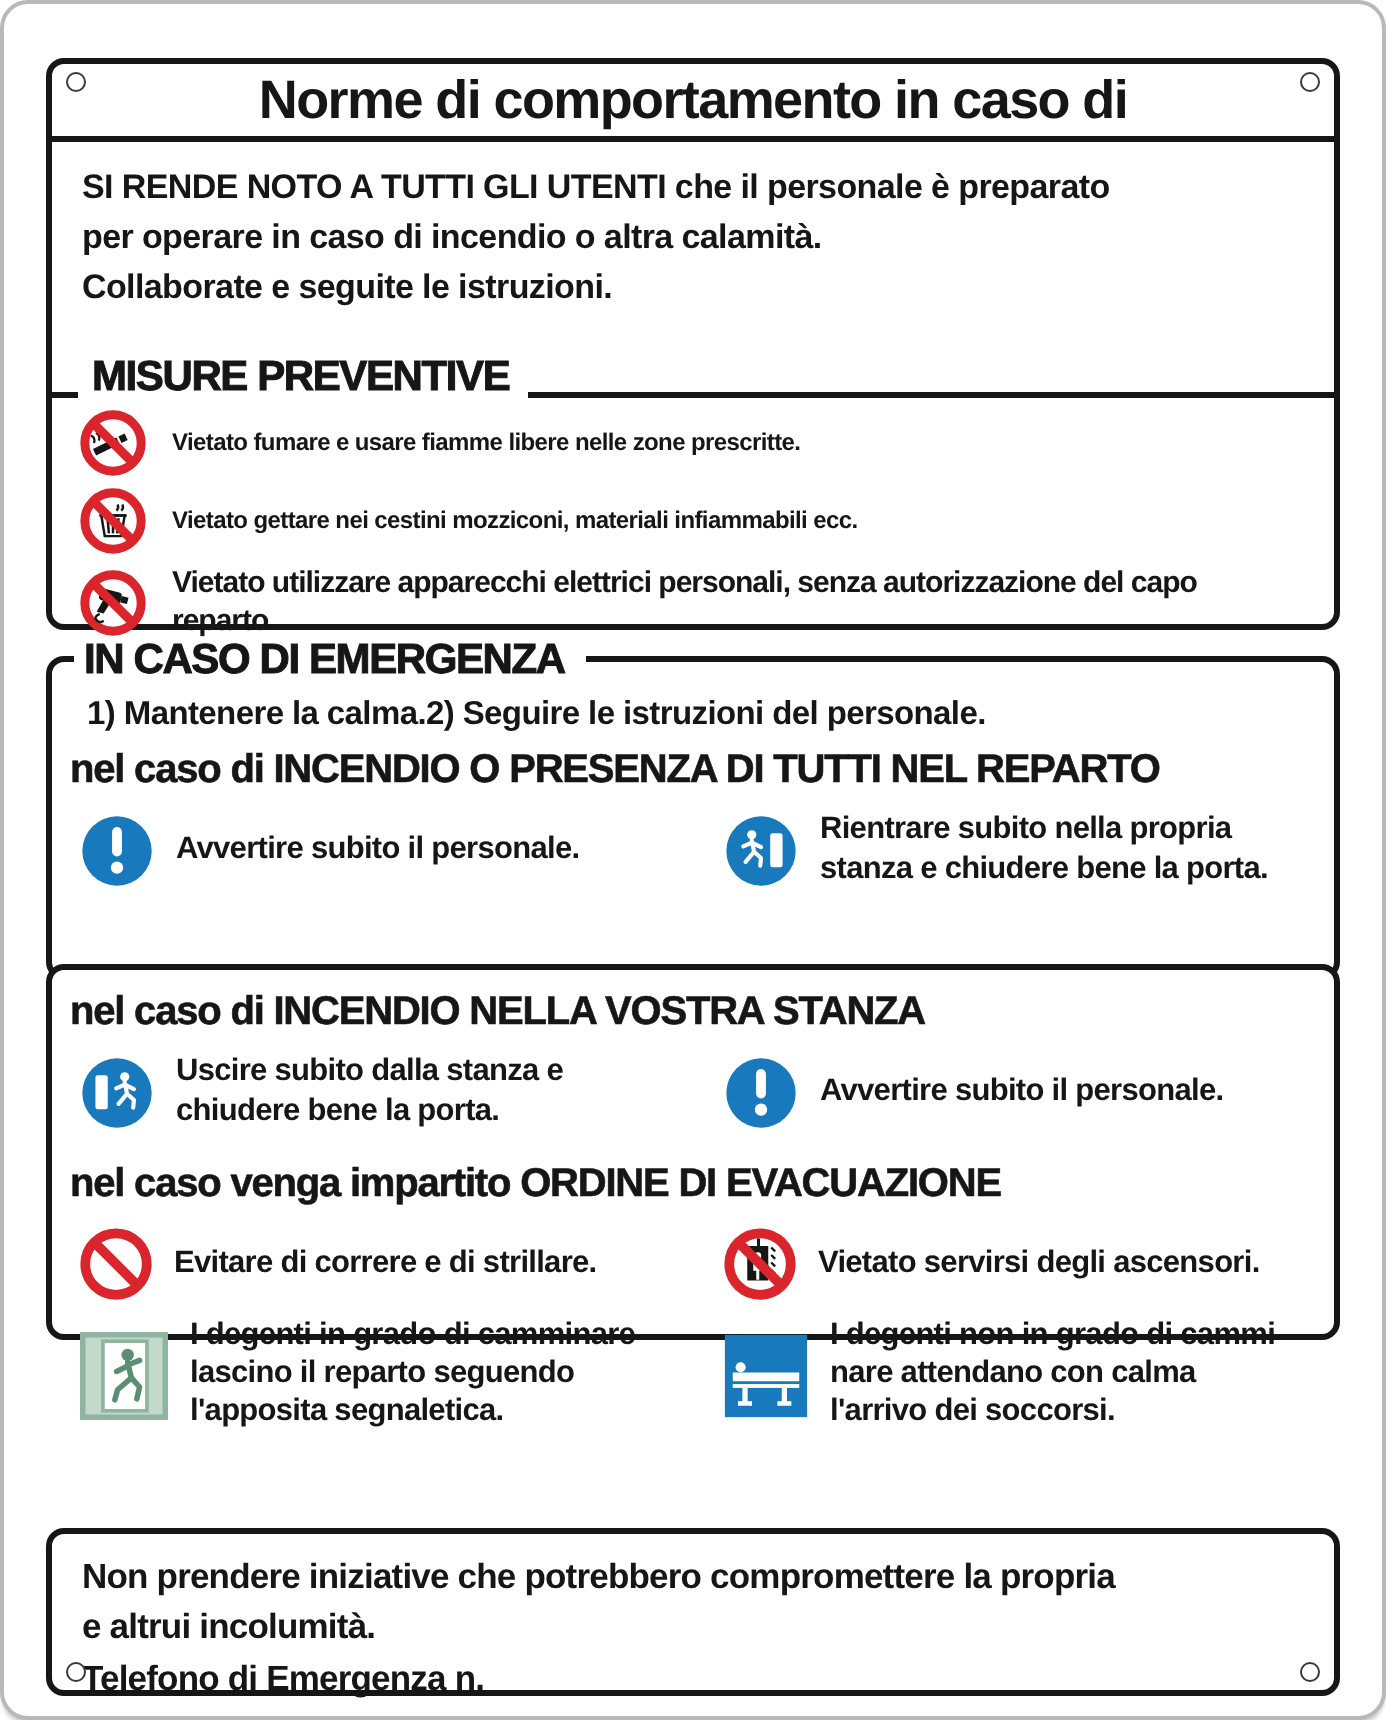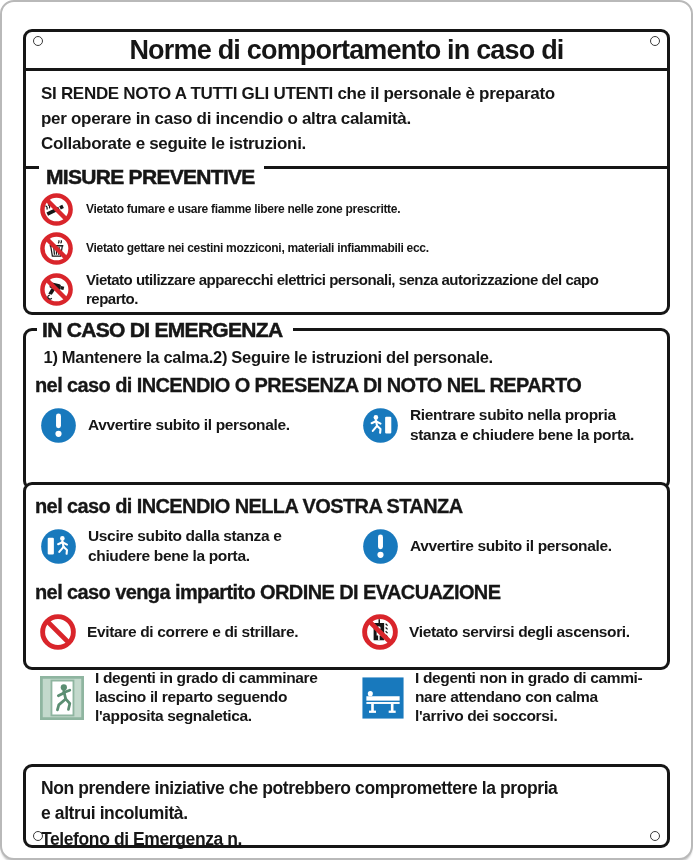--- a/index.html
+++ b/index.html
@@ -22,21 +22,21 @@
   .screw.tl{top:4px; left:7px;} .screw.tr{top:4px; right:7px;}
   .screw.bl{bottom:4px; left:7px;} .screw.br{bottom:4px; right:7px;}
 
   .title{height:36px; display:flex; align-items:center; justify-content:center; gap:19px;
          font-size:27px; letter-spacing:-0.8px; white-space:nowrap;}
   .title .emph{-webkit-text-stroke:1.1px var(--ink);}
   .tsep{border-top:3.5px solid var(--ink);}
 
   .intro{margin:11px 15px 4px; font-size:17px; line-height:1.47; letter-spacing:-0.3px; white-space:pre-line;}
 
-  .inrule{display:flex; align-items:flex-start; margin:9px 0 4px;}
+  .inrule{display:flex; align-items:flex-end; margin:21px 0 4px;}
   .inrule::before{content:""; width:13px; border-top:3px solid var(--ink);}
   .inrule::after{content:""; flex:1; border-top:3px solid var(--ink);}
   .legend-text{padding:0 9px 0 7px; font-size:21px; letter-spacing:-0.7px; -webkit-text-stroke:0.5px var(--ink); line-height:1;}
 
   .prow{display:flex; align-items:center; gap:13px; padding:2px 14px; margin-top:2px;}
   .prow .ptext{font-size:12px; letter-spacing:-0.3px; white-space:nowrap;}
   .prow .ptext.wrap2{white-space:pre-line; font-size:15px; letter-spacing:-0.5px; line-height:1.25; max-width:575px;}
 
   .legend-float{position:absolute; top:0; left:11px; transform:translateY(-55%);
                 background:#fff; padding:0 11px 0 5px; font-size:21px; letter-spacing:-0.7px;
@@ -48,21 +48,21 @@
 
   .subhead{margin:7px 0 0 9px; font-size:20px; letter-spacing:-0.6px; -webkit-text-stroke:0.3px var(--ink); white-space:nowrap;}
   .box3 .subhead.first{margin-top:10px;}
   .box3 .subhead.second{margin-top:15px;}
 
   .twocol{display:grid; grid-template-columns:322px 1fr; margin:8px 8px 0 14px;}
   .cell{display:flex; align-items:center; gap:11px;}
   .cell .ctext{font-size:15.5px; letter-spacing:-0.35px; line-height:1.3; white-space:pre-line;}
   .cell .ctext.nowrap{white-space:nowrap;}
 
-  .evgrid{display:grid; grid-template-columns:322px 1fr; row-gap:19px; margin:10px 8px 0 14px;}
+  .evgrid{display:grid; grid-template-columns:322px 1fr; row-gap:9px; margin:10px 8px 0 14px;}
   .evgrid .ctext3{font-size:15.5px; letter-spacing:-0.35px; line-height:1.22; white-space:pre-line;}
 
   .footer-text{margin:9px 15px 0; font-size:17.5px; line-height:1.45; letter-spacing:-0.4px; white-space:pre-line;}
   .footer-phone{margin:2px 15px 0; font-size:17.5px; letter-spacing:-0.4px;}
 
   svg.icn{flex:none; display:block;}
 </style>
 </head>
 <body>
 
@@ -131,21 +131,21 @@
   </section>
 
   <section class="box box2">
     <div class="legend-float">IN CASO DI EMERGENZA</div>
 
     <div class="steps">
       <span class="s1">1) Mantenere la calma.</span>
       <span class="s2">2) Seguire le istruzioni del personale.</span>
     </div>
 
-    <h2 class="subhead">nel caso di INCENDIO O PRESENZA DI NOTO NEL REPARTO</h2>
+    <h2 class="subhead">nel caso di INCENDIO O PRESENZA DI TUTTI NEL REPARTO</h2>
 
     <div class="twocol">
       <div class="cell">
         <svg class="icn" viewBox="0 0 48 48" width="37" height="37">
           <circle cx="24" cy="24" r="22.5" fill="var(--blue)"></circle>
           <rect x="20.8" y="8.5" width="6.4" height="19" rx="3.2" fill="#fff"></rect>
           <circle cx="24" cy="34.8" r="4" fill="#fff"></circle>
         </svg>
         <span class="ctext nowrap">Avvertire subito il personale.</span>
       </div>

